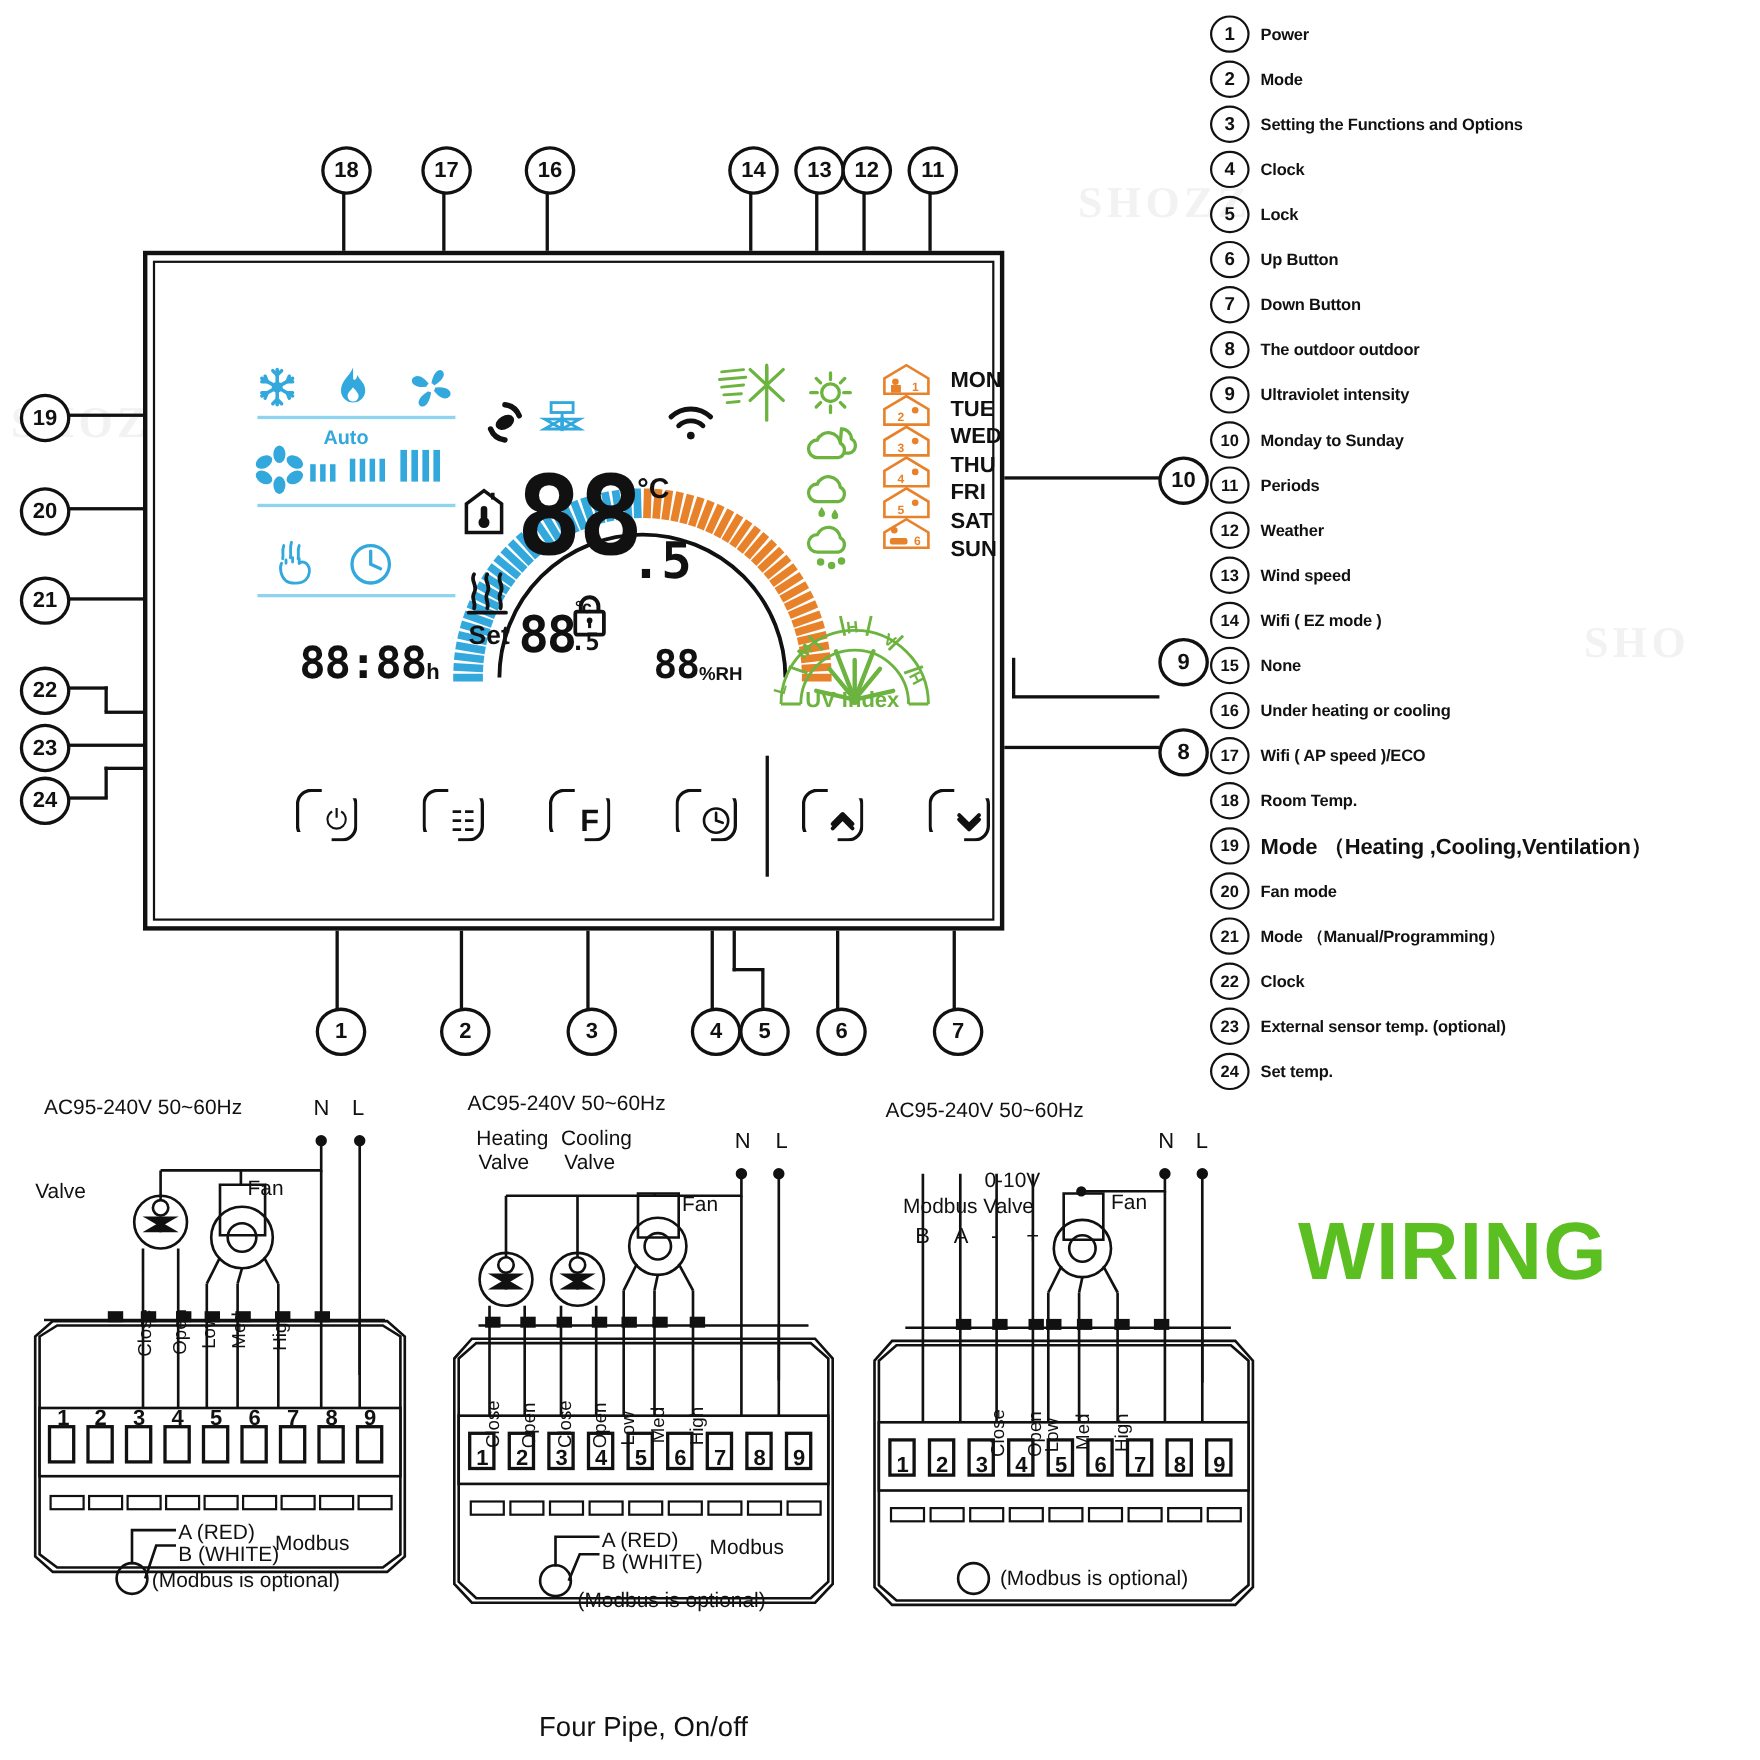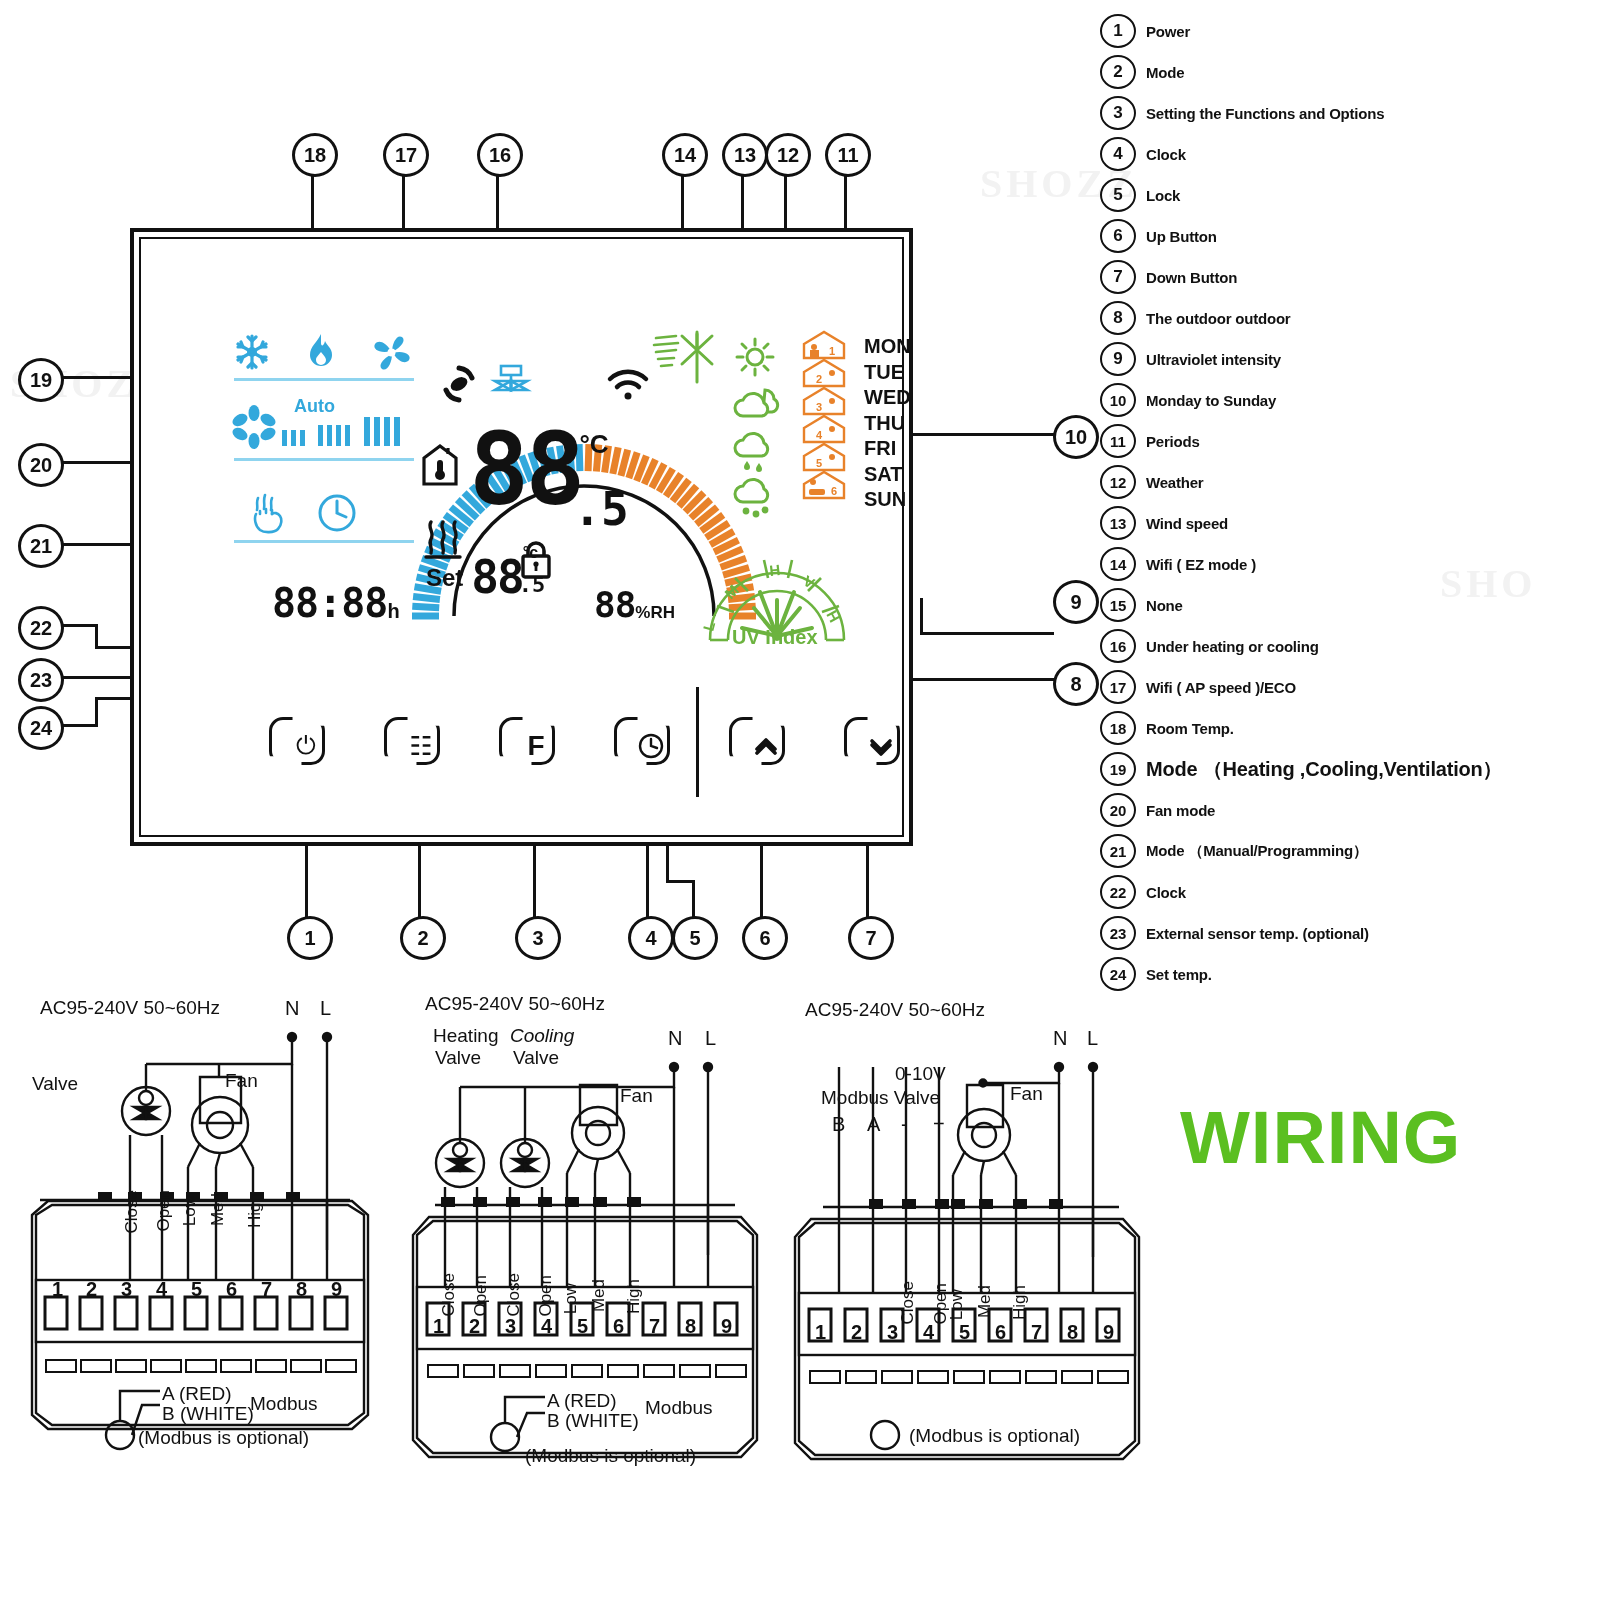--- a/index.html
+++ b/index.html
@@ -23,21 +23,21 @@
   
   #legend{position:absolute;left:1100px;top:12px;width:500px;z-index:20;}
   .leg{display:flex;align-items:center;margin-bottom:3px;height:38px;}
   .leg .num{
     width:32px;height:30px;min-width:32px;border:2.5px solid #111;border-radius:50%;
     display:flex;align-items:center;justify-content:center;font-size:17px;font-weight:bold;
     margin-right:10px;
   }
   .leg .txt{font-size:15px;font-weight:bold;letter-spacing:-.2px;white-space:nowrap;}
   
-  .icorow{position:absolute;display:flex;align-items:flex-end;}
+  .icorow{position:absolute;display:flex;align-items:flex-start;}
   .uline{position:absolute;height:3px;background:#8fd4ef;}
   .cy{color:#33a8dc;}
   .gr{color:#6cb33f;}
   
   .seg{font-family:"DejaVu Sans Mono",monospace;font-weight:bold;color:#111;}
   .bigdig{font-size:100px;letter-spacing:-4px;line-height:.85;}
   .smalldig{font-size:46px;letter-spacing:-2px;line-height:.85;}
   .clockdig{font-size:40px;letter-spacing:-1px;}
   .humdig{font-size:36px;letter-spacing:-1px;}
   
@@ -717,21 +717,21 @@
   <div class="tnum" style="left:321px;top:293px;">9</div>
   <div class="wlabel" style="left:152px;top:398px;">A (RED)</div>
   <div class="wlabel" style="left:152px;top:418px;">B (WHITE)</div>
   <div class="wlabel" style="left:240px;top:408px;">Modbus</div>
   <div class="wlabel" style="left:128px;top:442px;">(Modbus is optional)</div>
 </div>
 
 <div class="wp" style="left:395px;">
   <div class="wlabel" style="left:30px;top:8px;">AC95-240V  50~60Hz</div>
   <div class="wlabel" style="left:38px;top:40px;">Heating</div>
-  <div class="wlabel" style="left:115px;top:40px;font-style:italic;">Cooling</div>
+  <div class="wlabel" style="left:115px;top:40px;">Cooling</div>
   <div class="wlabel" style="left:40px;top:62px;">Valve</div>
   <div class="wlabel" style="left:118px;top:62px;">Valve</div>
   <div class="wlabel" style="left:225px;top:100px;">Fan</div>
   <div class="wlabel" style="left:273px;top:42px;font-size:20px;">N</div>
   <div class="wlabel" style="left:310px;top:42px;font-size:20px;">L</div>
   <svg style="position:absolute;left:0;top:60px;" width="380" height="470" viewBox="0 0 380 470">
     <g stroke="#111" stroke-width="2.4" fill="none">
       <circle cx="279" cy="22" r="4" fill="#111"></circle>
         <circle cx="313" cy="22" r="4" fill="#111"></circle>
       <path d="M65 42 L279 42 L279 22"></path>
@@ -829,20 +829,21 @@
   <div class="tnum" style="left:146px;top:330px;">4</div>
   <div class="tnum" style="left:182px;top:330px;">5</div>
   <div class="tnum" style="left:218px;top:330px;">6</div>
   <div class="tnum" style="left:254px;top:330px;">7</div>
   <div class="tnum" style="left:290px;top:330px;">8</div>
   <div class="tnum" style="left:326px;top:330px;">9</div>
   <div class="wlabel" style="left:152px;top:405px;">A (RED)</div>
   <div class="wlabel" style="left:152px;top:425px;">B (WHITE)</div>
   <div class="wlabel" style="left:250px;top:412px;">Modbus</div>
   <div class="wlabel" style="left:130px;top:460px;">(Modbus is optional)</div>
+  <div class="wbottom">Four Pipe, On/off</div>
 </div>
 
 <div class="wp" style="left:775px;">
   <div class="wlabel" style="left:30px;top:14px;">AC95-240V  50~60Hz</div>
   <div class="wlabel" style="left:120px;top:78px;">0-10V</div>
   <div class="wlabel" style="left:46px;top:102px;">Modbus Valve</div>
   <div class="wlabel" style="left:235px;top:98px;">Fan</div>
   <div class="wlabel" style="left:57px;top:128px;font-size:20px;">B</div>
   <div class="wlabel" style="left:92px;top:128px;font-size:20px;">A</div>
   <div class="wlabel" style="left:126px;top:128px;font-size:20px;">-</div>

